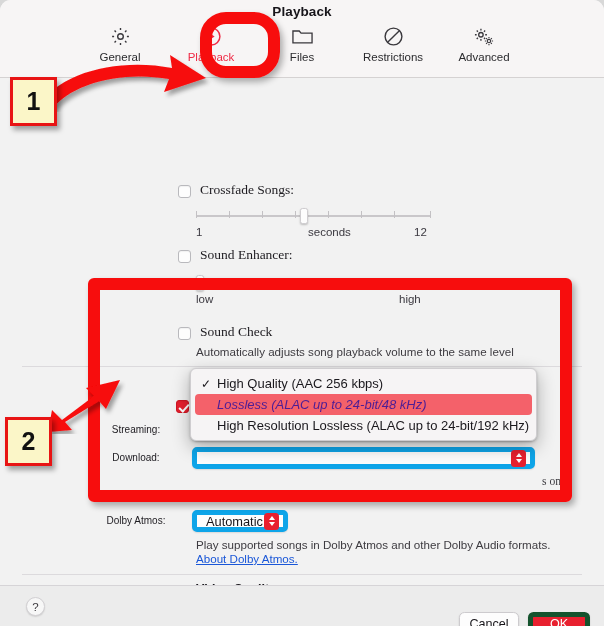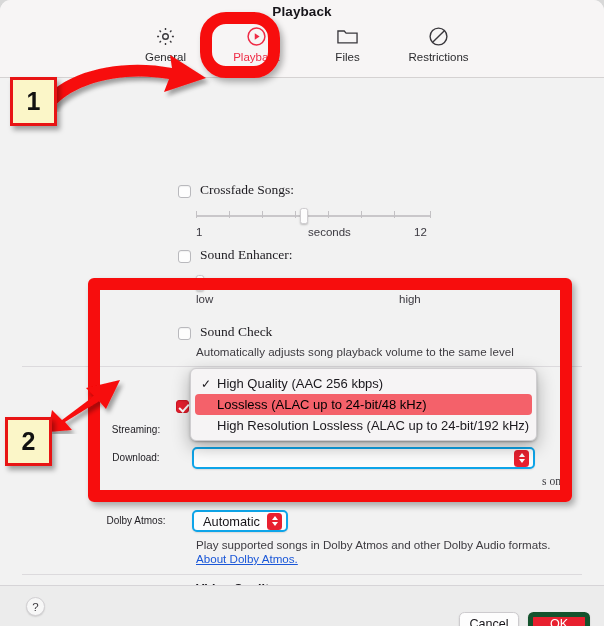--- a/index.html
+++ b/index.html
@@ -85,21 +85,21 @@
 
   .sep { position: absolute; height: 1px; background: #dcdadd; }
 
   .grouphead { position: absolute; font-size: 12.6px; font-weight: bold; color: #1c1a1f; }
 
   .fieldlabel { position: absolute; font-size: 10px; color: #1d1b20; text-align: center; }
 
   
   .popbtn {
     position: absolute; height: 22px;
-    background: #fdfdfd; border: 2px solid #0ea5e9;
+    background: #fdfdfd; border: 5px solid #0ea5e9;
     border-radius: 5px; display: flex; align-items: center;
     padding-left: 9px; padding-right: 4px;
     box-shadow: 0 1px 1.5px rgba(0,0,0,.10);
     font-size: 12.8px; color: #17151a;
     justify-content: space-between;
   }
   .chev {
     width: 15px; height: 17px; border-radius: 3.5px;
     background: #e8202f; flex: 0 0 auto;
     display: flex; flex-direction: column; align-items: center; justify-content: center;
@@ -119,21 +119,21 @@
     border-radius: 6px; padding: 4px 4px;
     box-shadow: 0 6px 18px rgba(0,0,0,.30), 0 1px 3px rgba(0,0,0,.22);
     z-index: 40;
   }
   .mitem {
     height: 21px; display: flex; align-items: center;
     font-size: 13px; color: #1a181d;
     border-radius: 4px; padding-left: 6px;
   }
   .mitem .mcheck { width: 16px; font-size: 12px; color: #1a181d; flex: 0 0 auto; }
-  .mitem.sel { background: #f4616a; color: #000000; }
+  .mitem.sel { background: #f4616a; color: #4c1d95; font-style: italic; }
 
   
   .bottom {
     position: absolute; left:0; right:0; bottom:0; height: 41px;
     background: #ececec; border-top: 1px solid #d6d4d7;
   }
   .helpbtn {
     position: absolute; left: 26px; top: 11px;
     width: 19px; height: 19px; border-radius: 50%;
     background: #f7f7f7; border: 1px solid #d2d0d3;
@@ -211,20 +211,31 @@
         <div class="tab">
           <span class="ticon">
             <svg width="21" height="21" viewBox="0 0 24 24" fill="none" stroke="#3a383d" stroke-width="1.6">
               <circle cx="12" cy="12" r="9.6"></circle>
               <line x1="5.3" y1="18.7" x2="18.7" y2="5.3"></line>
             </svg>
           </span>
           <span class="tlabel">Restrictions</span>
         </div>
 
+        <div class="tab">
+          <span class="ticon">
+            <svg width="25" height="22" viewBox="0 0 28 24" fill="none" stroke="#3a383d" stroke-width="1.5">
+              <circle cx="10" cy="9.5" r="2.5"></circle>
+              <path d="M10 2.8v1.9M10 14.3v1.9M16.7 9.5h-1.9M5.2 9.5H3.3M14.7 4.8l-1.3 1.3M6.6 12.9l-1.3 1.3M14.7 14.2l-1.3-1.3M6.6 6.1L5.3 4.8"></path>
+              <circle cx="19" cy="16.5" r="1.9" stroke-width="1.3"></circle>
+              <path d="M19 11.9v1.4M19 19.7v1.4M23.6 16.5h-1.4M15.8 16.5h-1.4M22.2 13.3l-1 1M16.8 18.7l-1 1M22.2 19.7l-1-1M16.8 14.3l-1-1" stroke-width="1.3"></path>
+            </svg>
+          </span>
+          <span class="tlabel">Advanced</span>
+        </div>
 
       </div>
     </div>
 
     <div class="content">
 
       <div class="row" style="left:178px; top:104px;">
         <span class="cb"></span>
         <span class="cblabel">Crossfade Songs:</span>
       </div>

